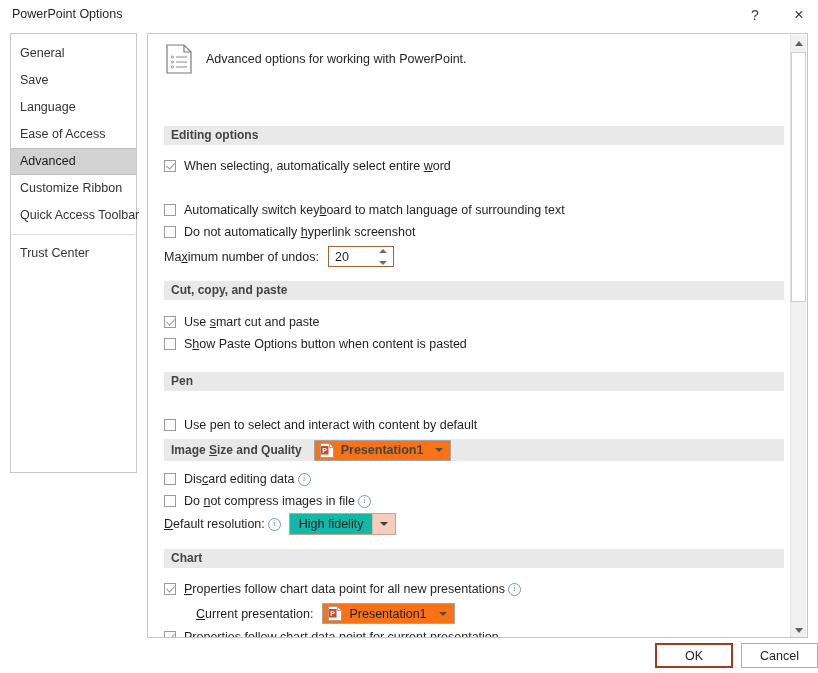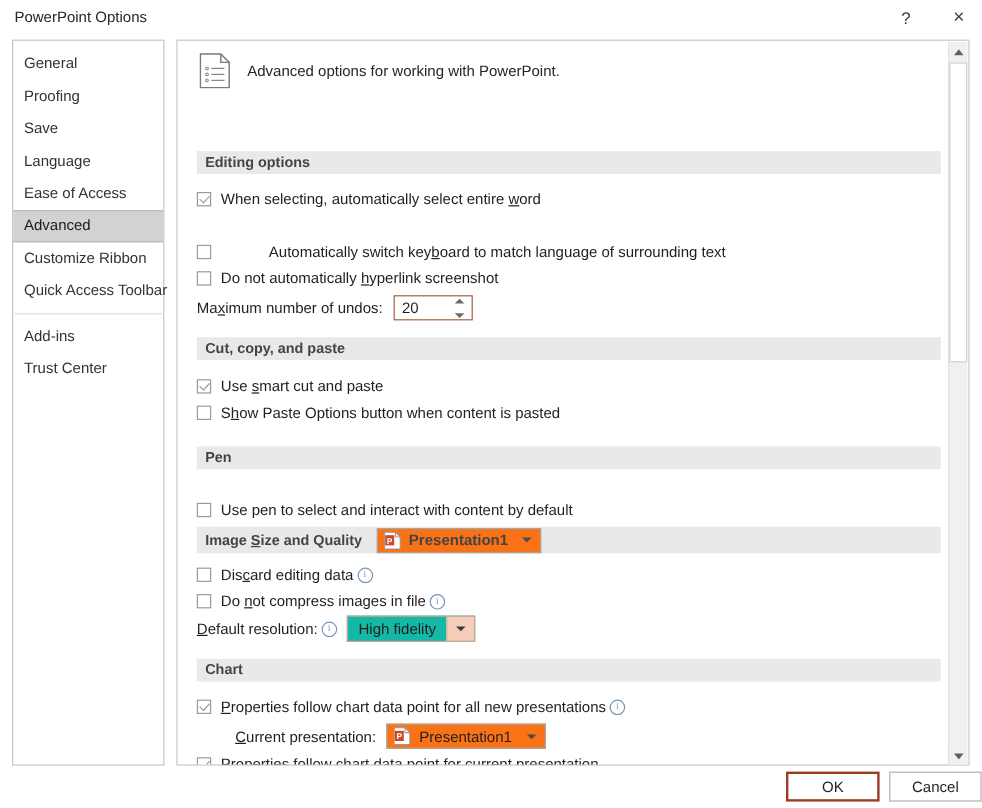--- a/index.html
+++ b/index.html
@@ -44,21 +44,21 @@
   }
   .win-btn.help  { left: 740px; font-size: 14px; }
   .win-btn.close { left: 784px; font-size: 16px; font-weight: 300; }
 
   
   .nav-panel {
     position: absolute;
     left: 10px;
     top: 33px;
     width: 127px;
-    height: 605px;
+    height: 440px;
     border: 1px solid #c6c6c6;
     background: #ffffff;
     box-sizing: border-box;
   }
   .nav-item {
     position: relative;
     height: 27px;
     line-height: 27px;
     padding-left: 9px;
     font-size: 12.5px;
@@ -352,29 +352,27 @@
 
 <div class="titlebar">
   <div class="title-text">PowerPoint Options</div>
   <div class="win-btn help">?</div>
   <div class="win-btn close">×</div>
 </div>
 
 <div class="nav-panel">
   <div class="nav-gap-top"></div>
   <div class="nav-item">General</div>
-  <div class="nav-item">Proofing</div>
   <div class="nav-item">Save</div>
   <div class="nav-item">Language</div>
   <div class="nav-item">Ease of Access</div>
   <div class="nav-item selected">Advanced</div>
   <div class="nav-item">Customize Ribbon</div>
   <div class="nav-item">Quick Access Toolbar</div>
   <div class="nav-sep"></div>
-  <div class="nav-item">Add-ins</div>
   <div class="nav-item">Trust Center</div>
 </div>
 
 <div class="content-panel">
   <div class="content-inner">
 
     <div class="page-header">
       <svg class="hdr-icon" viewBox="0 0 26 30">
         <path d="M1 1 h17 l7 7 v21 h-24 z" fill="#ffffff" stroke="#7a7a7a" stroke-width="1.2"></path>
         <path d="M18 1 v7 h7" fill="none" stroke="#7a7a7a" stroke-width="1.2"></path>
@@ -389,21 +387,21 @@
     </div>
 
     <div class="section-head" style="top:92px;">Editing options</div>
 
     <div class="row" style="top:125px;">
       <span class="cbx checked"></span>
       <span class="row-label">When selecting, automatically select entire <span class="u">w</span>ord</span>
     </div>
 
 
-    <div class="row" style="top:169px;gap:40px;">
+    <div class="row" style="top:169px;">
       <span class="cbx"></span>
       <span class="row-label">Automatically switch key<span class="u">b</span>oard to match language of surrounding text</span>
     </div>
 
     <div class="row" style="top:191px;">
       <span class="cbx"></span>
       <span class="row-label">Do not automatically <span class="u">h</span>yperlink screenshot</span>
     </div>
 
     <div class="row" style="top:212px;">

